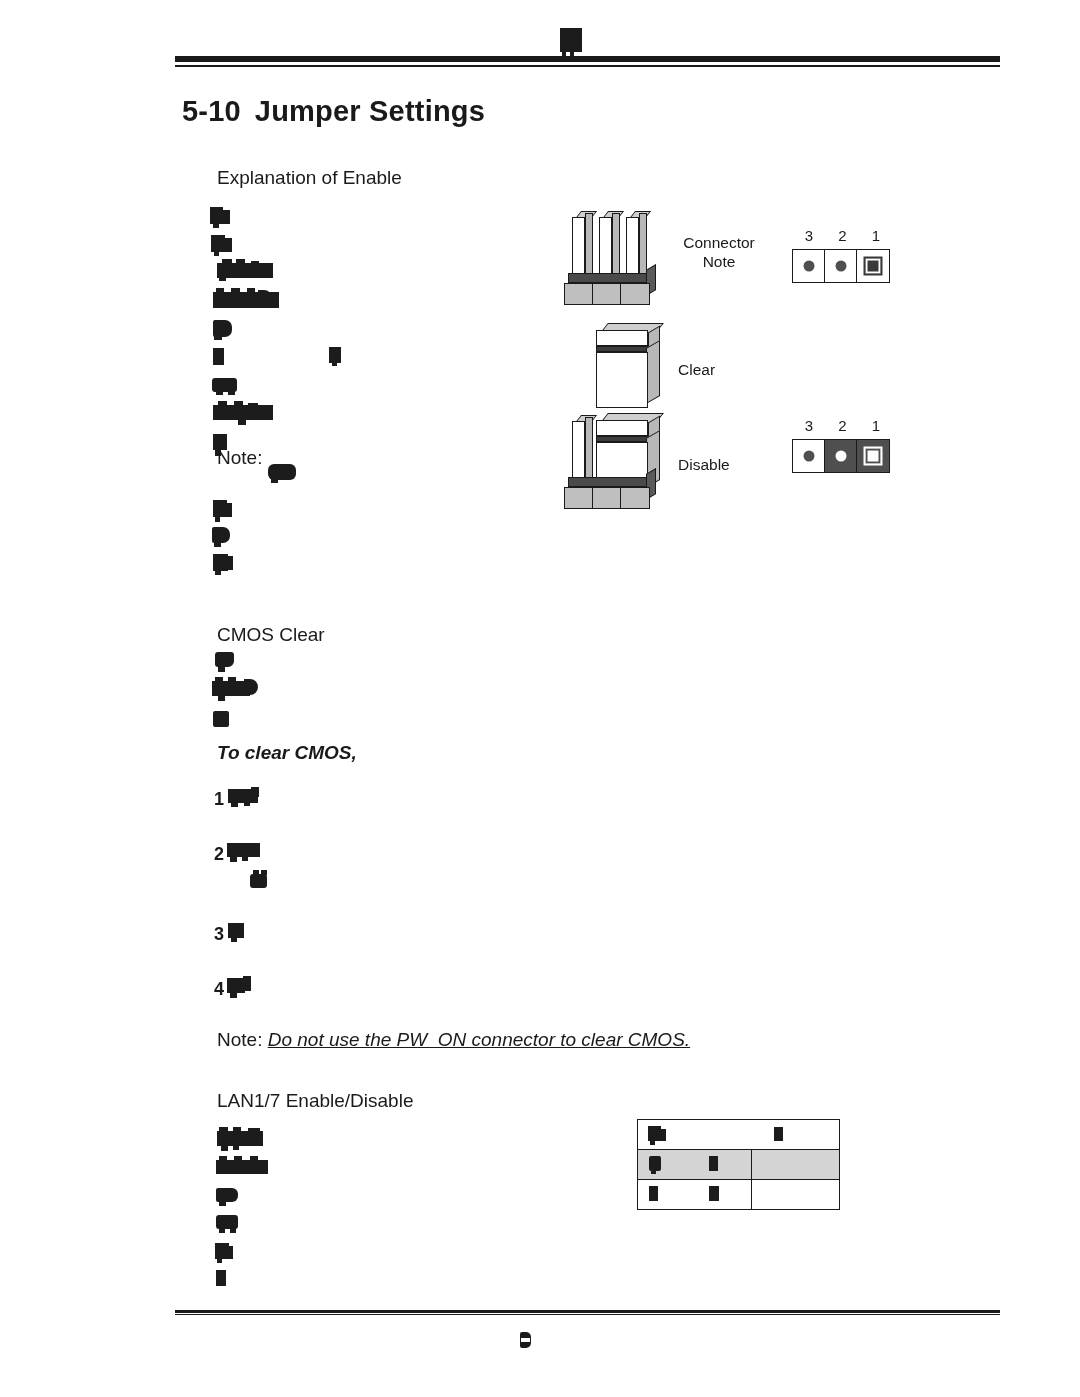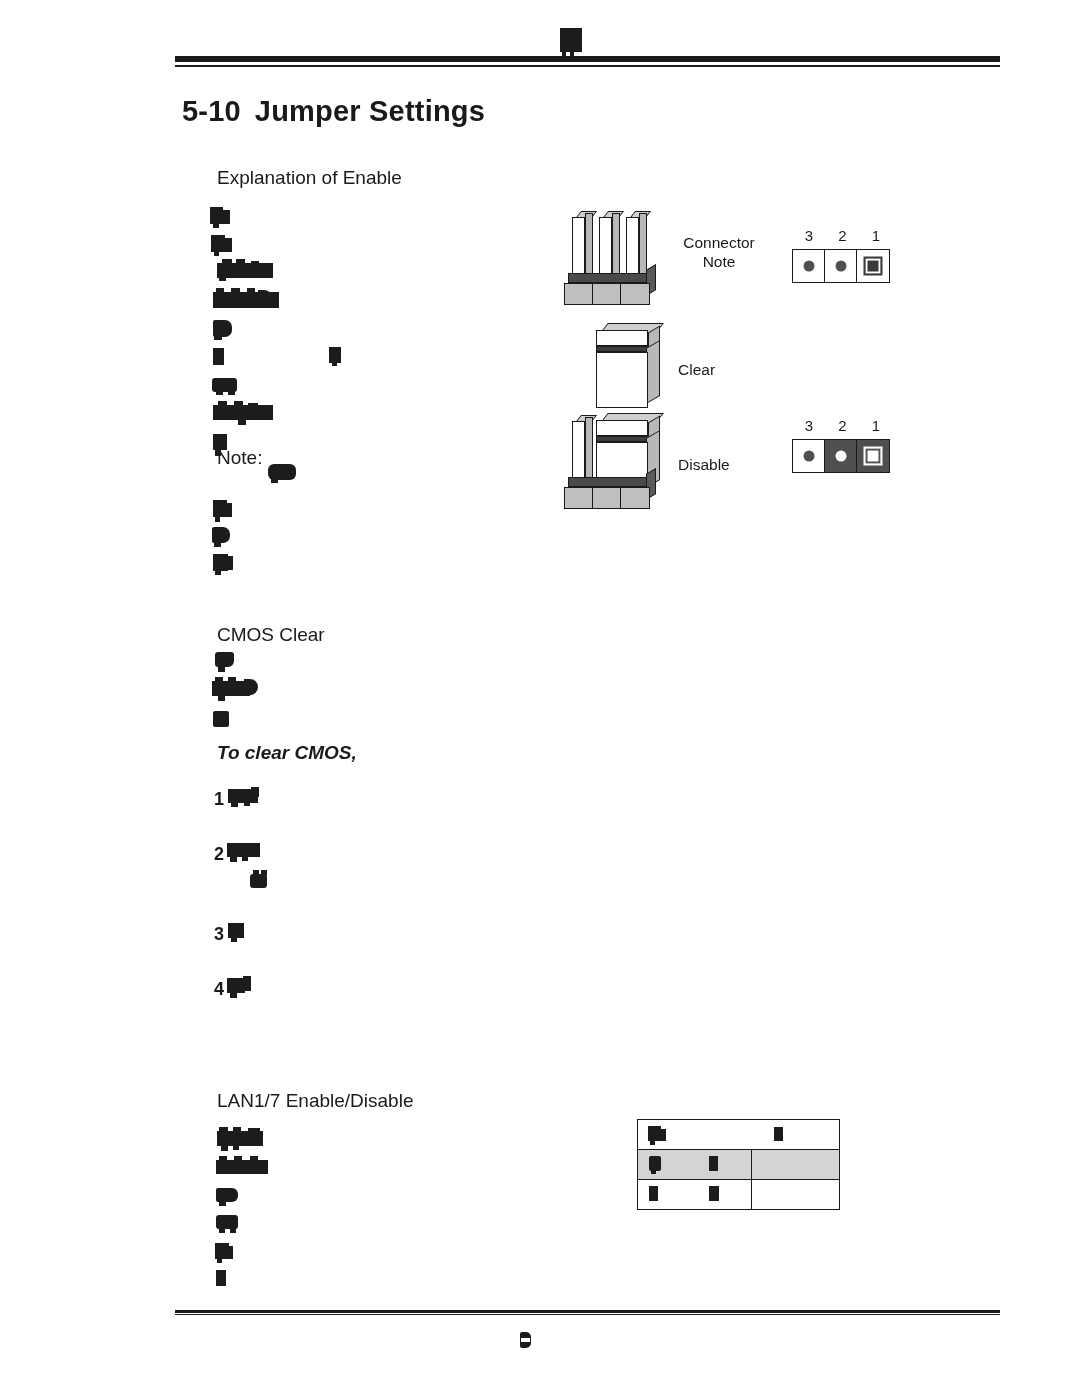--- a/index.html
+++ b/index.html
@@ -563,20 +563,24 @@
     <div class="blob" style="left:231px; top:936px; width:6px; height:6px;"></div>
   </div>
 
   <div class="listnum" style="left:214px; top:979px;">4</div>
   <div class="blob-wrap">
     <div class="blob" style="left:227px; top:978px; width:18px; height:15px;"></div>
     <div class="blob" style="left:243px; top:976px; width:8px; height:15px;"></div>
     <div class="blob" style="left:230px; top:991px; width:7px; height:7px;"></div>
   </div>
 
+  <div class="note-line">
+    <span class="label">Note:</span>
+    <span class="stress">Do not use the PW_ON connector to clear CMOS.</span>
+  </div>
 
   <div class="subhead subhead-lan">LAN1/7 Enable/Disable</div>
 
   <div class="blob-wrap">
     <div class="blob" style="left:217px; top:1131px; width:46px; height:15px;"></div>
     <div class="blob" style="left:219px; top:1127px; width:9px; height:6px;"></div>
     <div class="blob" style="left:233px; top:1127px; width:8px; height:6px;"></div>
     <div class="blob" style="left:248px; top:1128px; width:12px; height:15px;"></div>
     <div class="blob" style="left:221px; top:1144px; width:7px; height:7px;"></div>
     <div class="blob" style="left:233px; top:1144px; width:6px; height:6px;"></div>

